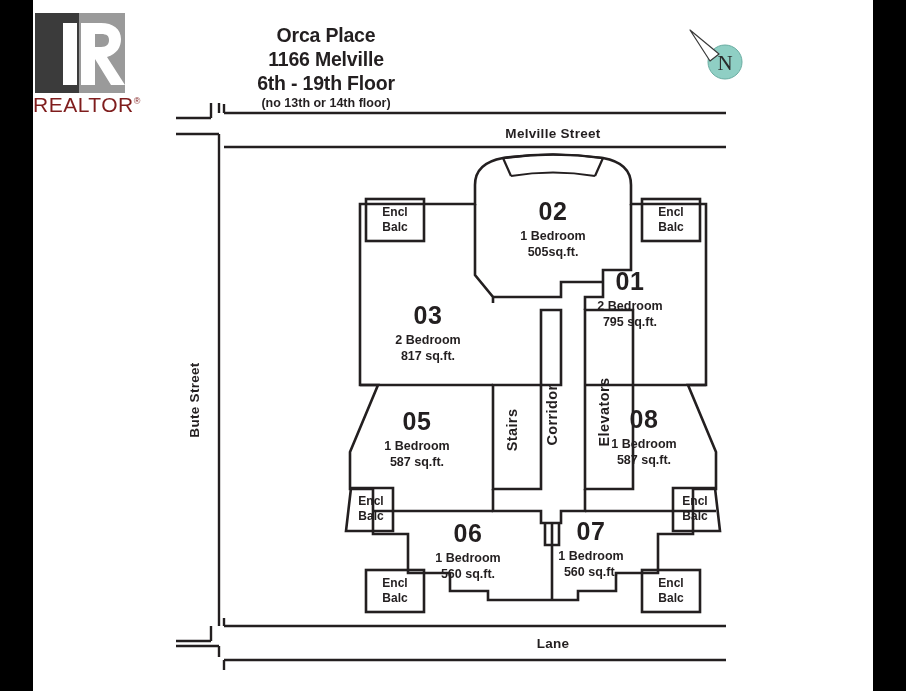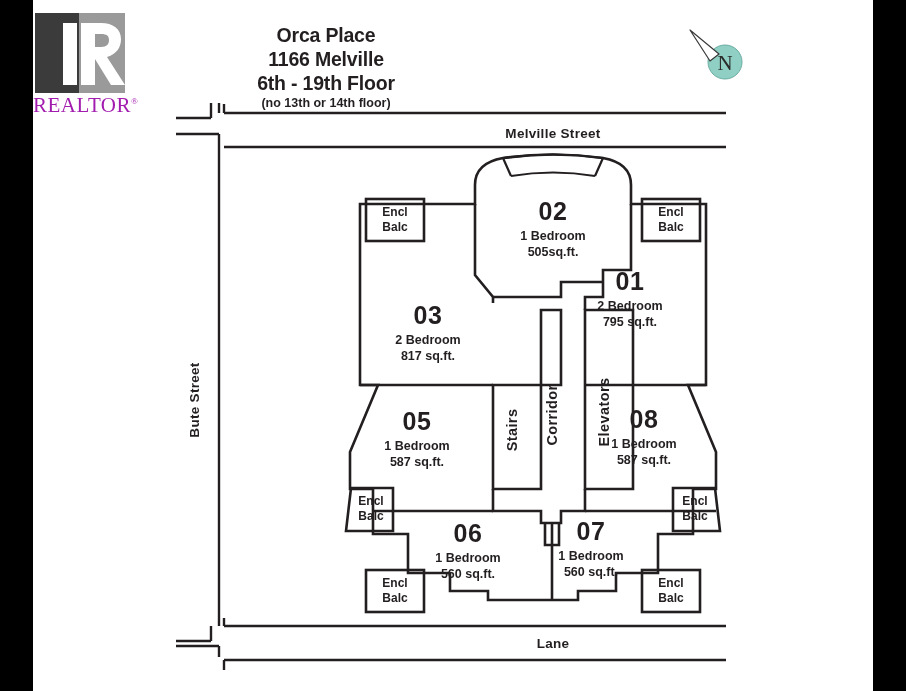--- a/index.html
+++ b/index.html
@@ -46,24 +46,24 @@
     top: 0px;
     width: 94px;
     height: 80px;
   }
   #realtor-word {
     position: absolute;
     left: 0px;
     top: 80px;
     width: 107px;
     height: 25px;
-    color: #a21caf;
+    color: #7f1d1d;
     font-size: 21px;
     letter-spacing: 0.5px;
-    font-family: Liberation Serif, serif;
+    font-family: Liberation Sans, sans-serif;
     white-space: nowrap;
   }
   #realtor-word sup {
     font-size: 9px;
     vertical-align: super;
   }
   .svg-text {
     font-family: "Liberation Sans", sans-serif;
     fill: #231f20;
     font-weight: bold;

